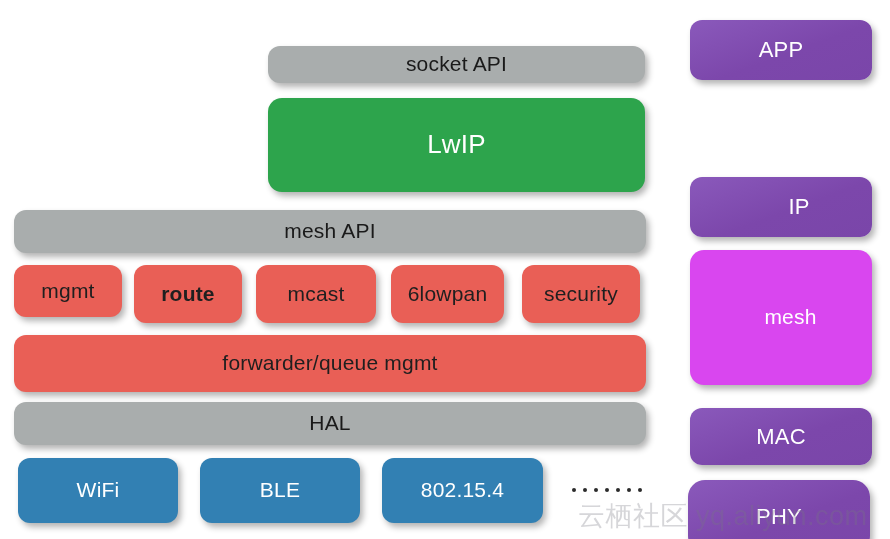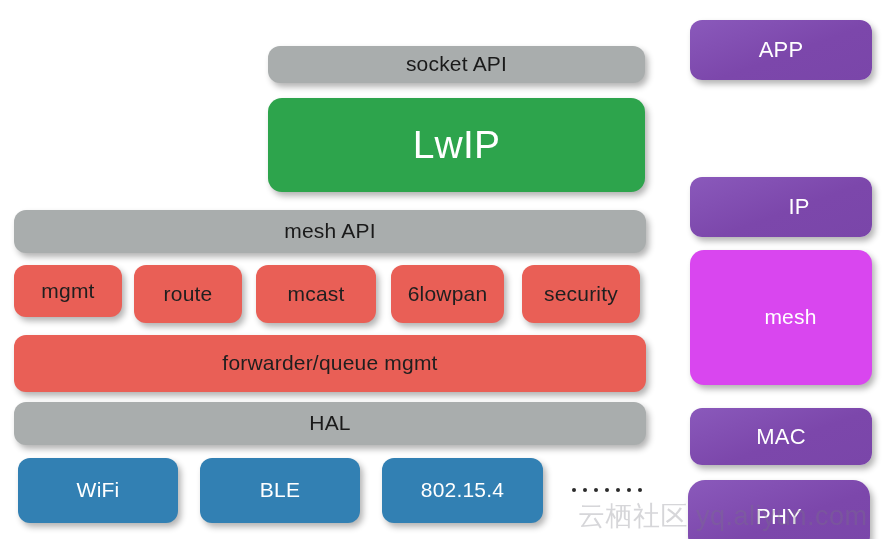--- a/index.html
+++ b/index.html
@@ -56,21 +56,21 @@
   .c-blue {
     background: #3280b3;
     color: #ffffff;
   }
   .c-purple {
     background: linear-gradient(160deg, #8a59bb 0%, #7c47ab 55%, #7a46a9 100%);
     color: #ffffff;
   }
   .t-21 { font-size: 21px; }
   .t-22 { font-size: 22px; }
-  .t-34 { font-size: 39px; }
+  .t-34 { font-size: 26px; }
 
   
   #ellipsis {
     position: absolute;
     display: flex;
     align-items: center;
     gap: 7px;
     user-select: none;
   }
   #ellipsis .dot {
@@ -100,21 +100,21 @@
 <div id="canvas">
 
   <div class="blk c-gray t-21" style="left:268px; top:46px; width:377px; height:37px;">socket API</div>
 
   <div class="blk c-green t-34" style="left:268px; top:98px; width:377px; height:94px; border-radius:14px;">LwIP</div>
 
   <div class="blk c-gray t-21" style="left:14px; top:210px; width:632px; height:43px;">mesh API</div>
 
   <div class="blk c-red t-21" style="left:14px; top:265px; width:108px; height:52px;">mgmt</div>
 
-  <div class="blk c-red t-21" style="left:134px; top:265px; width:108px; height:58px;">route</div>
+  <div class="blk c-red t-21" style="left:134px; top:265px; width:108px; height:58px;font-weight:bold;">route</div>
 
   <div class="blk c-red t-21" style="left:256px; top:265px; width:120px; height:58px;">mcast</div>
 
   <div class="blk c-red t-21" style="left:391px; top:265px; width:113px; height:58px;">6lowpan</div>
 
   <div class="blk c-red t-21" style="left:522px; top:265px; width:118px; height:58px;">security</div>
 
   <div class="blk c-red t-21" style="left:14px; top:335px; width:632px; height:57px;">forwarder/queue mgmt</div>
 
   <div class="blk c-gray t-21" style="left:14px; top:402px; width:632px; height:43px;">HAL</div>

